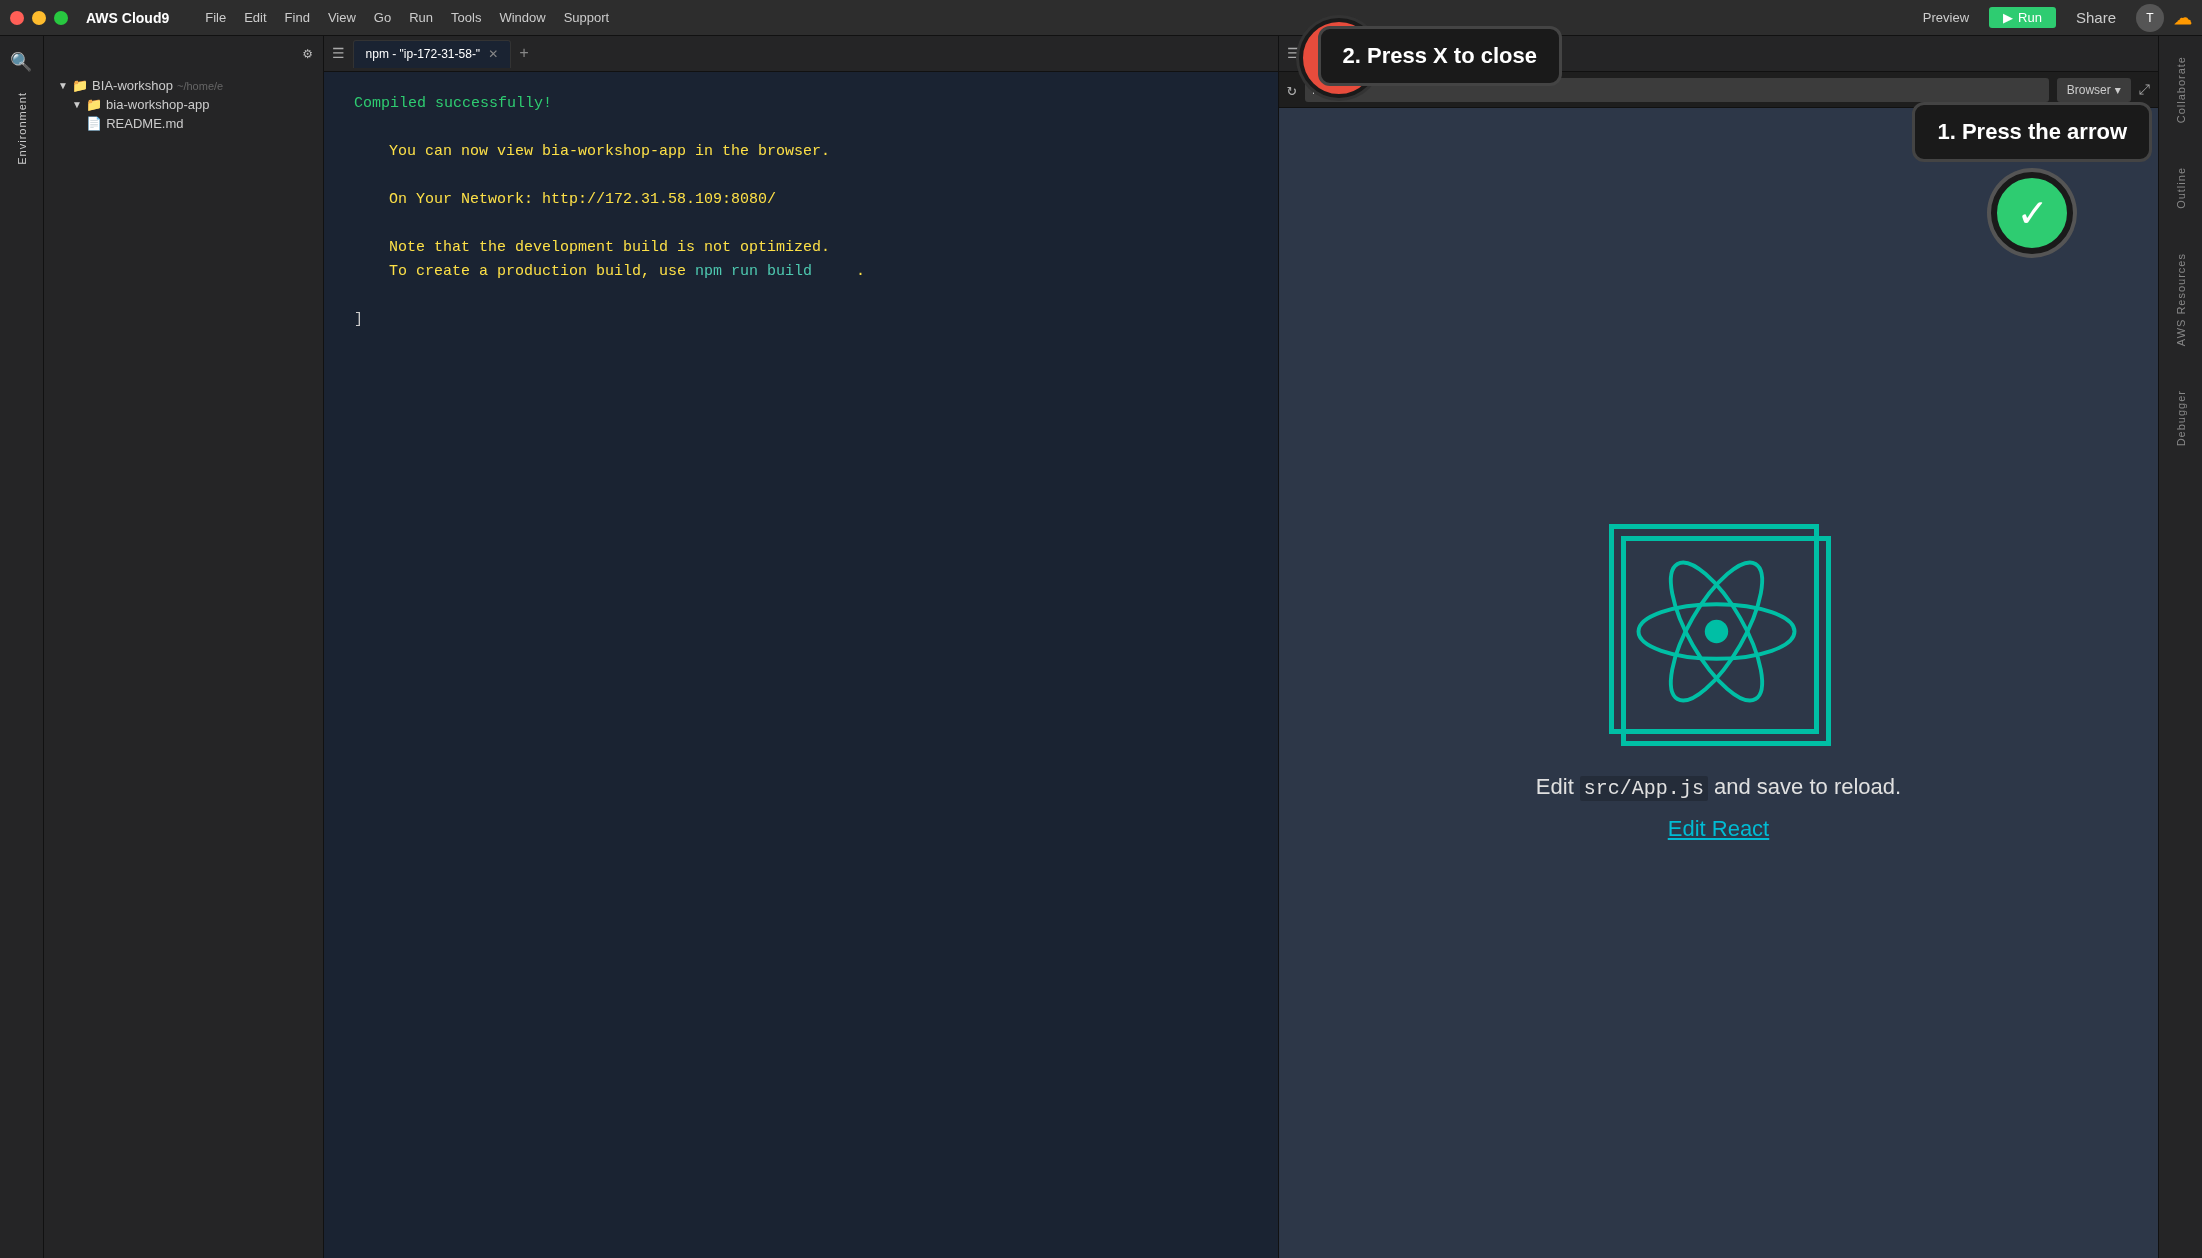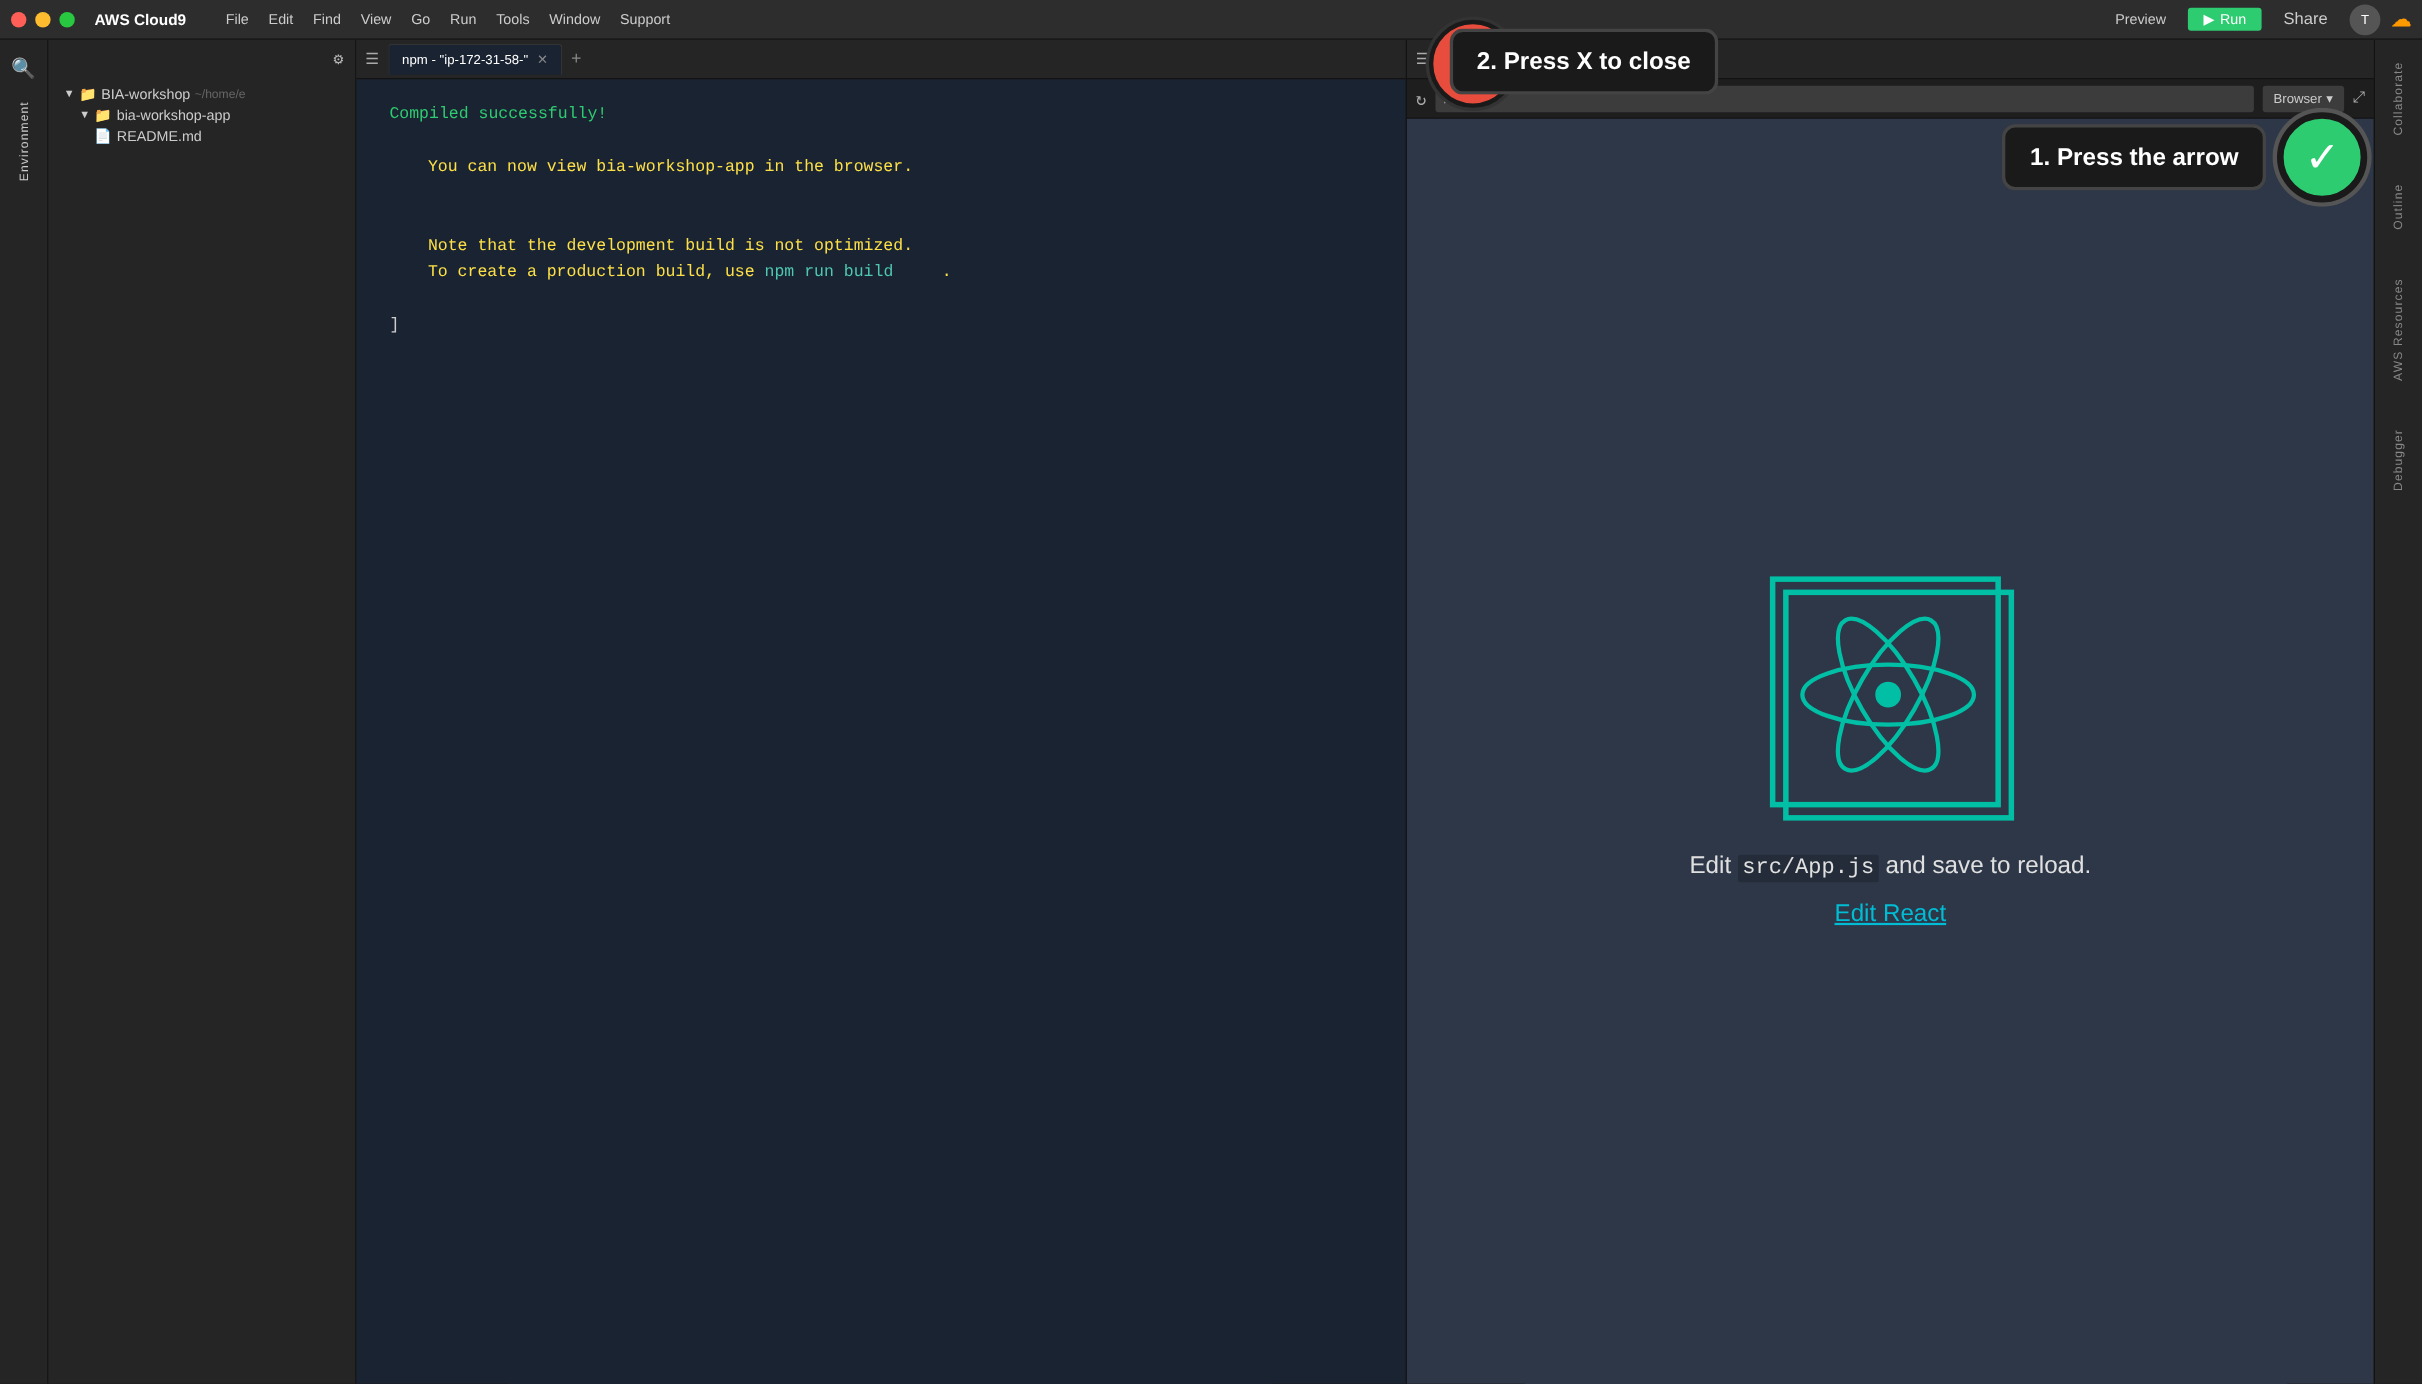--- a/index.html
+++ b/index.html
@@ -477,20 +477,21 @@
         <span>npm - "ip-172-31-58-"</span>
         <span class="tab-close">✕</span>
       </div>
       <span class="tab-add">+</span>
     </div>
     <div class="terminal-content">
       <div><span class="success-text">Compiled successfully!</span></div>
       <div><br></div>
       <div><span class="normal-text">You can now view bia-workshop-app in the browser.</span></div>
       <div><br></div>
+      <div><span class="normal-text">  On Your Network:  http://172.31.58.109:8080/</span></div>
       <div><br></div>
       <div><span class="normal-text">Note that the development build is not optimized.</span></div>
       <div>
         <span class="normal-text">To create a production build, use </span>
         <span class="link-text">npm run build</span>
         <span class="normal-text">.</span>
       </div>
       <div><br></div>
       <div><span class="cursor-line">]</span></div>
     </div>
@@ -542,20 +543,20 @@
 
   <div class="right-sidebar">
     <div class="right-sidebar-item">Collaborate</div>
     <div class="right-sidebar-item">Outline</div>
     <div class="right-sidebar-item">AWS Resources</div>
     <div class="right-sidebar-item">Debugger</div>
   </div>
 
 </div>
 
-<div style="position:fixed; top:102px; right:50px; z-index:600; display:flex; align-items:center; gap:10px;">
+<div style="position:fixed; top:102px; right:50px; z-index:600; display:flex; align-items:center; gap:10px;flex-direction:column;">
   <div style="background:#1a1a1a; color:#fff; font-family:sans-serif; font-size:22px; font-weight:bold; padding:14px 22px; border-radius:12px; white-space:nowrap; border:3px solid #444;">1. Press the arrow</div>
   <div style="width:82px;height:82px;background:#2ecc71;border-radius:50%;display:flex;align-items:center;justify-content:center;font-size:44px;color:white;border:6px solid #1a1a1a;box-shadow:0 0 0 4px #555;">✓</div>
 </div>
 
 <div style="position:fixed; top:26px; right:640px; z-index:600; display:flex; align-items:flex-end;">
   <div style="background:#1a1a1a; color:#fff; font-family:sans-serif; font-size:22px; font-weight:bold; padding:14px 22px; border-radius:12px; white-space:nowrap; border:3px solid #444;">2. Press X to close</div>
 </div>
 
 </body></html>

